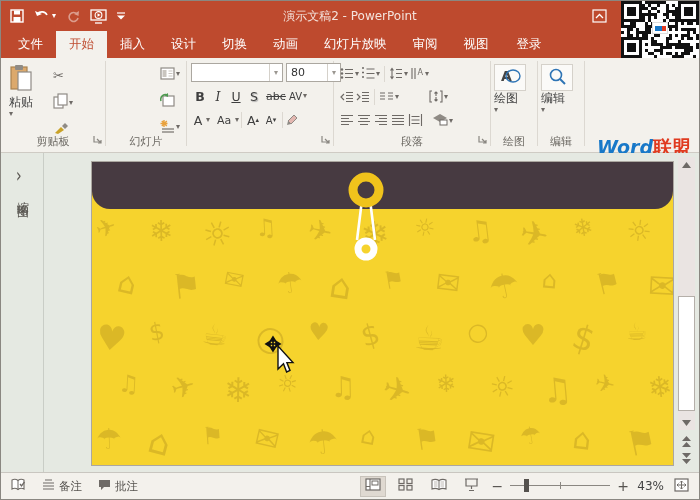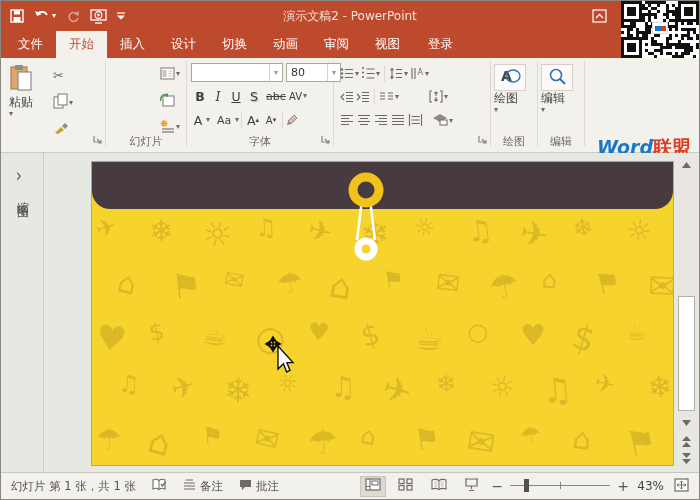--- a/index.html
+++ b/index.html
@@ -201,20 +201,23 @@
     <span class="tab">
         <span>设计</span>
       </span>
     <span class="tab">
         <span>切换</span>
       </span>
     <span class="tab">
         <span>动画</span>
       </span>
     <span class="tab">
+        <span>幻灯片放映</span>
+      </span>
+    <span class="tab">
         <span>审阅</span>
       </span>
     <span class="tab">
         <span>视图</span>
       </span>
     <span class="tab signin">
         <span>登录</span>
       </span>
   </div>
 
@@ -245,20 +248,21 @@
         </span>
       </div>
       <div class="row" style="left:52px; top:62px">
         <span class="smallbtn">
           <span><svg width="16" height="16" viewBox="0 0 16 16">
                 <path d="M2 14 L8 8 L11 11 L5 15 Z" fill="#C9A227"></path>
                 <path d="M9 7 L12 4 L15 7 L12 10 Z" fill="#8F8B85"></path>
               </svg></span>
         </span>
       </div>
+      <div class="glabel">剪贴板</div>
       <span class="launcher"><svg width="9" height="9" viewBox="0 0 9 9">
             <path d="M1 1 v6 h6" fill="none" stroke="#8A8781" stroke-width="1.2"></path>
             <path d="M4 4 L8 8 M8 5 v3 h-3" fill="none" stroke="#8A8781" stroke-width="1.2"></path>
           </svg></span>
     </div>
     <div class="rsep"></div>
 
     <div class="rgroup" style="width:80px">
       <div class="row" style="left:54px; top:7px">
         <span class="smallbtn">
@@ -335,21 +339,20 @@
             <sup style="font-size:7px">▾</sup>
           </span>
         <span class="vline"></span>
         <span class="smallbtn">
           <span><svg width="14" height="14" viewBox="0 0 14 14">
                 <path d="M3 9 L9 3 L12 6 L6 12 Z" fill="#E3B7B0" stroke="#8F8B85" stroke-width="1"></path>
                 <path d="M3 9 L6 12 L2 13 Z" fill="#8F8B85"></path>
               </svg></span>
         </span>
       </div>
-      <div class="glabel">字体</div>
       <span class="launcher"><svg width="9" height="9" viewBox="0 0 9 9">
             <path d="M1 1 v6 h6" fill="none" stroke="#8A8781" stroke-width="1.2"></path>
             <path d="M4 4 L8 8 M8 5 v3 h-3" fill="none" stroke="#8A8781" stroke-width="1.2"></path>
           </svg></span>
     </div>
     <div class="rsep"></div>
 
     <div class="rgroup" style="width:156px">
       <div class="row" style="left:6px; top:7px; gap:2px">
         <span class="smallbtn">
@@ -430,20 +433,21 @@
               <path d="M3.5 2.5 h8 M3.5 6 h8 M3.5 9.5 h8" stroke="#6E6A66" stroke-width="1.2"></path>
             </svg></span>
         <span class="smallbtn" style="margin-left:6px">
             <span><svg width="16" height="13" viewBox="0 0 16 13">
                 <path d="M1 5 L8 1 L15 5 L8 9 Z" fill="#8F8B85"></path>
                 <rect x="8" y="7" width="7" height="5" fill="#FFF" stroke="#6E6A66" stroke-width="1"></rect>
               </svg></span>
             <span class="carat">▾</span>
           </span>
       </div>
+      <div class="glabel">段落</div>
       <span class="launcher"><svg width="9" height="9" viewBox="0 0 9 9">
             <path d="M1 1 v6 h6" fill="none" stroke="#8A8781" stroke-width="1.2"></path>
             <path d="M4 4 L8 8 M8 5 v3 h-3" fill="none" stroke="#8A8781" stroke-width="1.2"></path>
           </svg></span>
     </div>
     <div class="rsep"></div>
 
     <div class="rgroup" style="width:46px">
       <div class="bigbtn" style="left:3px; top:6px; width:40px">
         <span style="display:inline-block;border:1px solid #D5D1CA;background:#FBFAF8;padding:2px 4px"><svg width="22" height="18" viewBox="0 0 22 18">
@@ -867,21 +871,20 @@
           <path d="M10 2 L7.5 6 H12.5 Z"></path>
             <path d="M10 16 L7.5 12 H12.5 Z"></path>
         </g>
         <path d="M15 11 L15 34 L20.5 28.8 L23.6 37 L27 35.5 L23.9 27.6 L30 27.6 Z" fill="#FFF" stroke="#111" stroke-width="1.4"></path>
       </svg>
     </span>
   </div>
 
   <div class="statusbar">
     <div class="sb-left">
-      <span class="sb-item">幻灯片 第 1 张，共 1 张</span>
       <span class="sb-item">
         <span><svg width="15" height="14" viewBox="0 0 15 14">
               <path d="M1 2 C3 1 5 1 7 2.5 C9 1 11 1 13 2 V11 C11 10 9 10 7 11.5 C5 10 3 10 1 11 Z" fill="#FFF" stroke="#6E6A66" stroke-width="1.1"></path>
               <path d="M7 2.5 V11.5" stroke="#6E6A66" stroke-width="1"></path>
               <path d="M9 6 L10.5 8 L13.5 4" fill="none" stroke="#6E6A66" stroke-width="1.3"></path>
             </svg></span>
       </span>
       <span class="sb-item">
         <span><svg width="13" height="11" viewBox="0 0 13 11">
               <path d="M3 1 L10 1 M1 4 h11 M1 7 h11 M1 10 h11" stroke="#6E6A66" stroke-width="1.2"></path>

